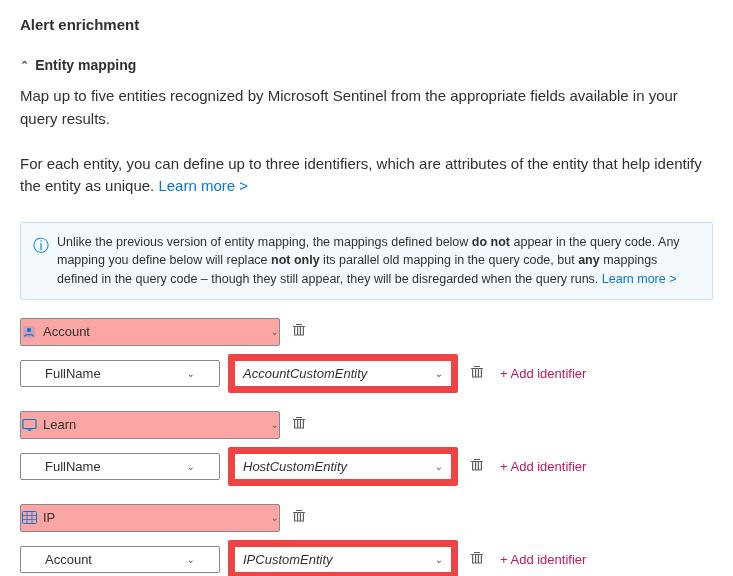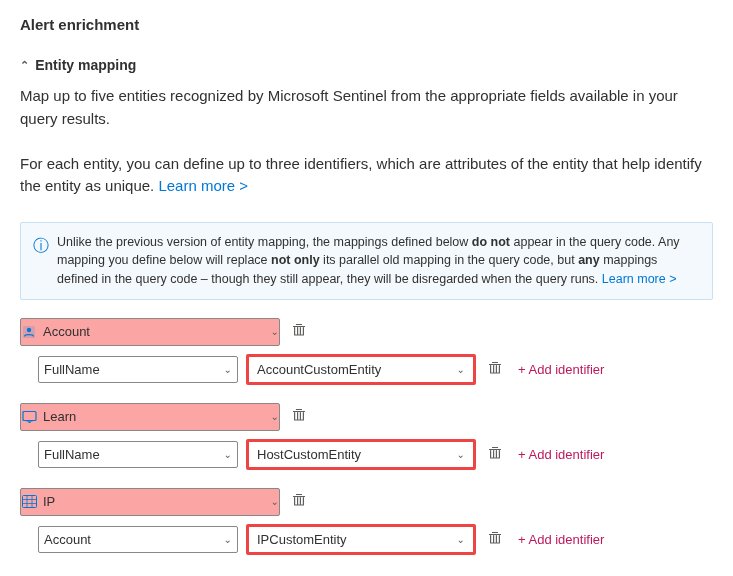--- a/index.html
+++ b/index.html
@@ -116,37 +116,37 @@
       display: flex;
       align-items: center;
       gap: 8px;
       margin-left: 0px;
     }
     .identifier-select {
       display: flex;
       align-items: center;
       border: 1px solid #8a8886;
       border-radius: 2px;
-      padding: 5px 5px;
+      padding: 5px 24px;
       width: 200px;
       cursor: pointer;
       background: #fff;
       justify-content: space-between;
-      margin-left: 18px;
     }
     .value-select {
       display: flex;
       align-items: center;
-      border: 3px solid #ef4444;
+      border: 7px solid #ef4444;
       border-radius: 2px;
       padding: 5px 8px;
       width: 230px;
       cursor: pointer;
       background: #fff;
       justify-content: space-between;
+      font-style: italic;
     }
     .add-identifier-btn {
       display: flex;
       align-items: center;
       gap: 4px;
       color: #be185d;
       cursor: pointer;
       font-size: 13px;
       padding: 4px;
       white-space: nowrap;

